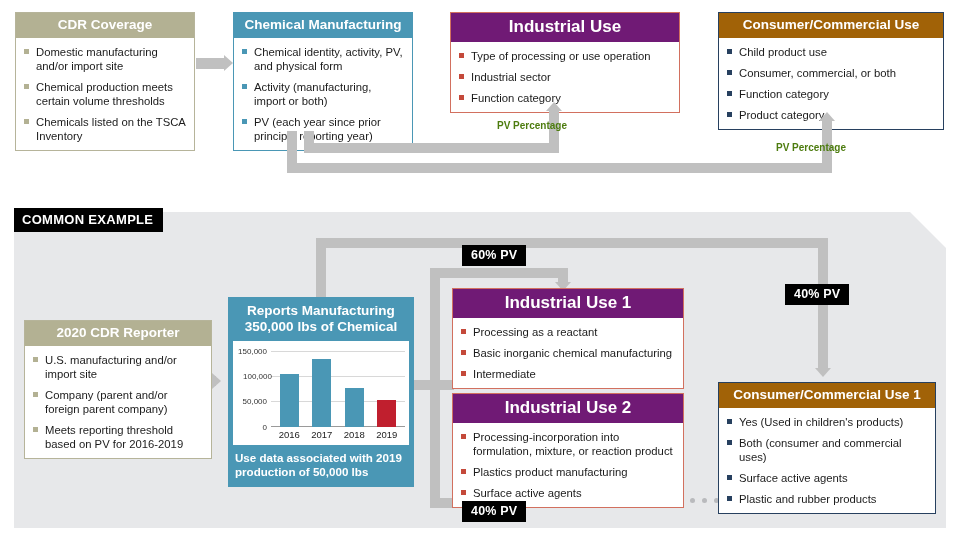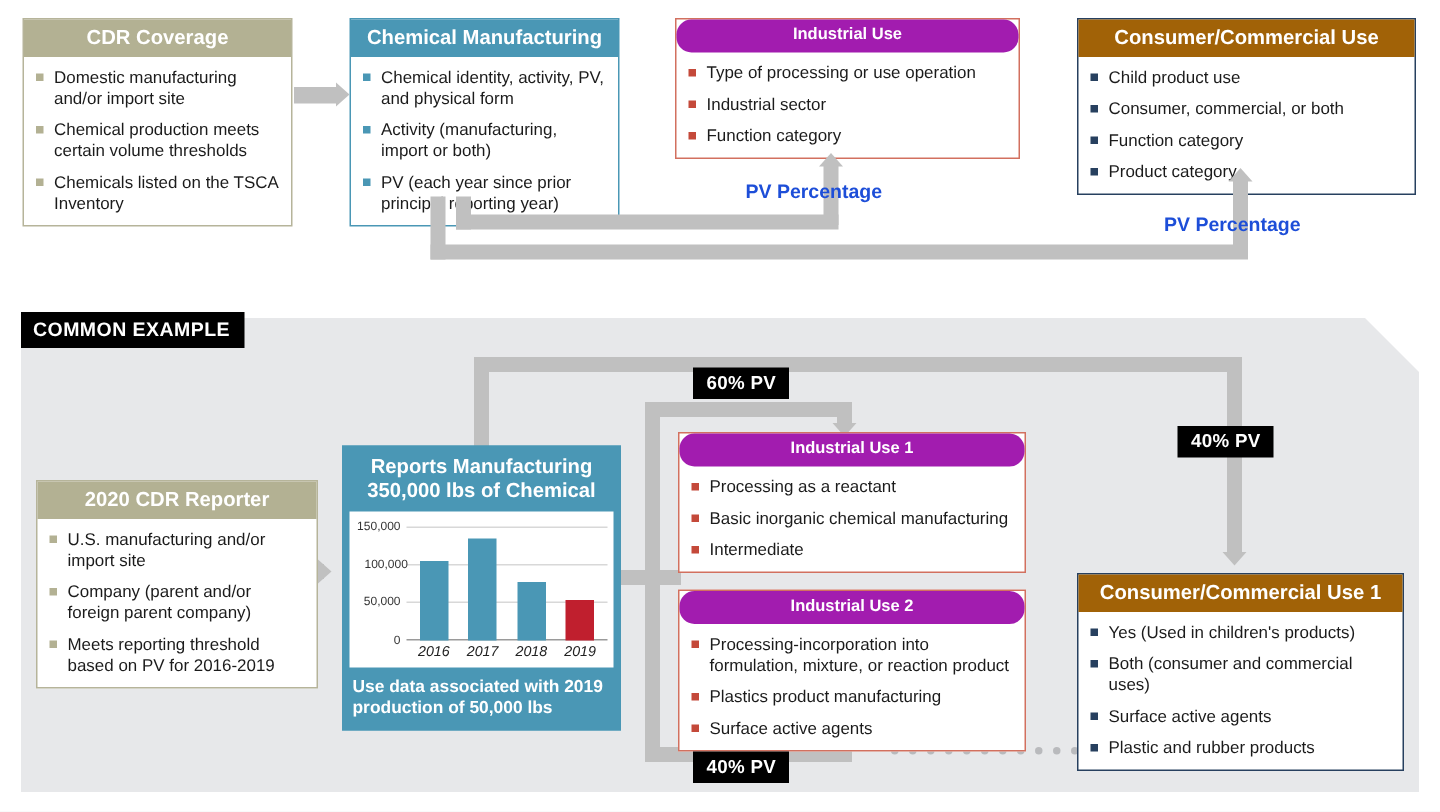--- a/index.html
+++ b/index.html
@@ -31,21 +31,21 @@
 
   
   .tan  > .hdr { background:#b3b193; font-size:13.5px; }
   .tan  li::before { background:#b3b193; }
   .tan  { border-color:#b6b49a; }
 
   .teal > .hdr { background:#4a97b5; font-size:13.5px; }
   .teal li::before { background:#4a97b5; }
   .teal { border-color:#4a97b5; }
 
-  .red  > .hdr { background:#a21caf; font-size:11px;border-radius:10px; }
+  .red  > .hdr { background:#701a75; font-size:17px; }
   .red  li::before { background:#c4493a; }
   .red  { border-color:#d2705f; }
 
   .navy > .hdr { background:#a16207; font-size:13.5px; }
   .navy li::before { background:#27405f; }
   .navy { border-color:#27405f; }
 
   
   #card-cdr   { left:15px;  top:12px;  width:180px; }
   #card-chem  { left:233px; top:12px;  width:180px; }
@@ -54,21 +54,21 @@
 
   
   .ln { position:absolute; background:#c0c0c0; }
   .arrow-up, .arrow-down, .arrow-right {
     position:absolute; width:0; height:0;
   }
   .arrow-up    { border-left:8px solid transparent; border-right:8px solid transparent; border-bottom:9px solid #c0c0c0; }
   .arrow-down  { border-left:8px solid transparent; border-right:8px solid transparent; border-top:9px solid #c0c0c0; }
   .arrow-right { border-top:8px solid transparent;  border-bottom:8px solid transparent; border-left:9px solid #c0c0c0; }
   .pv-label {
-    position:absolute; color:#1d4ed8; font-weight:bold; font-size:13px;
+    position:absolute; color:#4d7c0f; font-weight:bold; font-size:10px;
     white-space:nowrap;
   }
   .chip {
     position:absolute; background:#000000; color:#ffffff;
     font-weight:bold; font-size:12.5px; padding:3px 9px 4px;
     white-space:nowrap; letter-spacing:.2px;
   }
 
   
   #panel {
@@ -113,21 +113,21 @@
   }
   .bars {
     position:absolute; left:40px; right:6px; bottom:18px; top:6px;
     display:flex; align-items:flex-end; justify-content:space-around;
   }
   .bar-wrap { width:19px; display:flex; align-items:flex-end; height:100%; }
   .bar { width:19px; background:#4a97b5; }
   .bar.hl { background:#c01f2e; }
   .xlabels {
     position:absolute; left:40px; right:6px; bottom:2px; height:14px;
-    display:flex; justify-content:space-around;font-style:italic;
+    display:flex; justify-content:space-around;
   }
   .xlabels span { width:26px; text-align:center; font-size:9.5px; color:#222; }
   .axis-base { position:absolute; left:38px; right:4px; bottom:18px; height:1px; background:#9a9a9a; }
 
   .dotline { position:absolute; }
   .dot { position:absolute; width:5px; height:5px; background:#b9babd; border-radius:50%; }
 </style>
 </head>
 <body>
 

